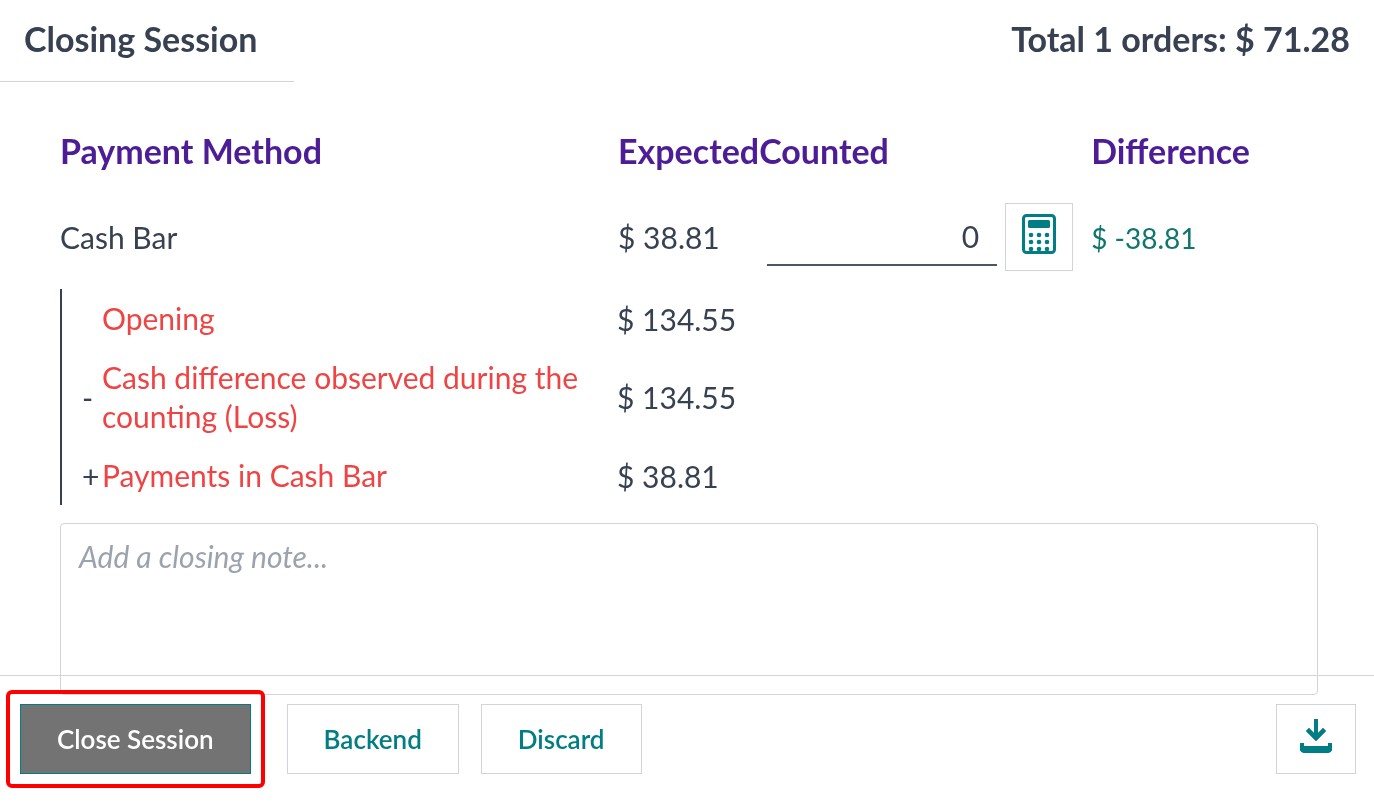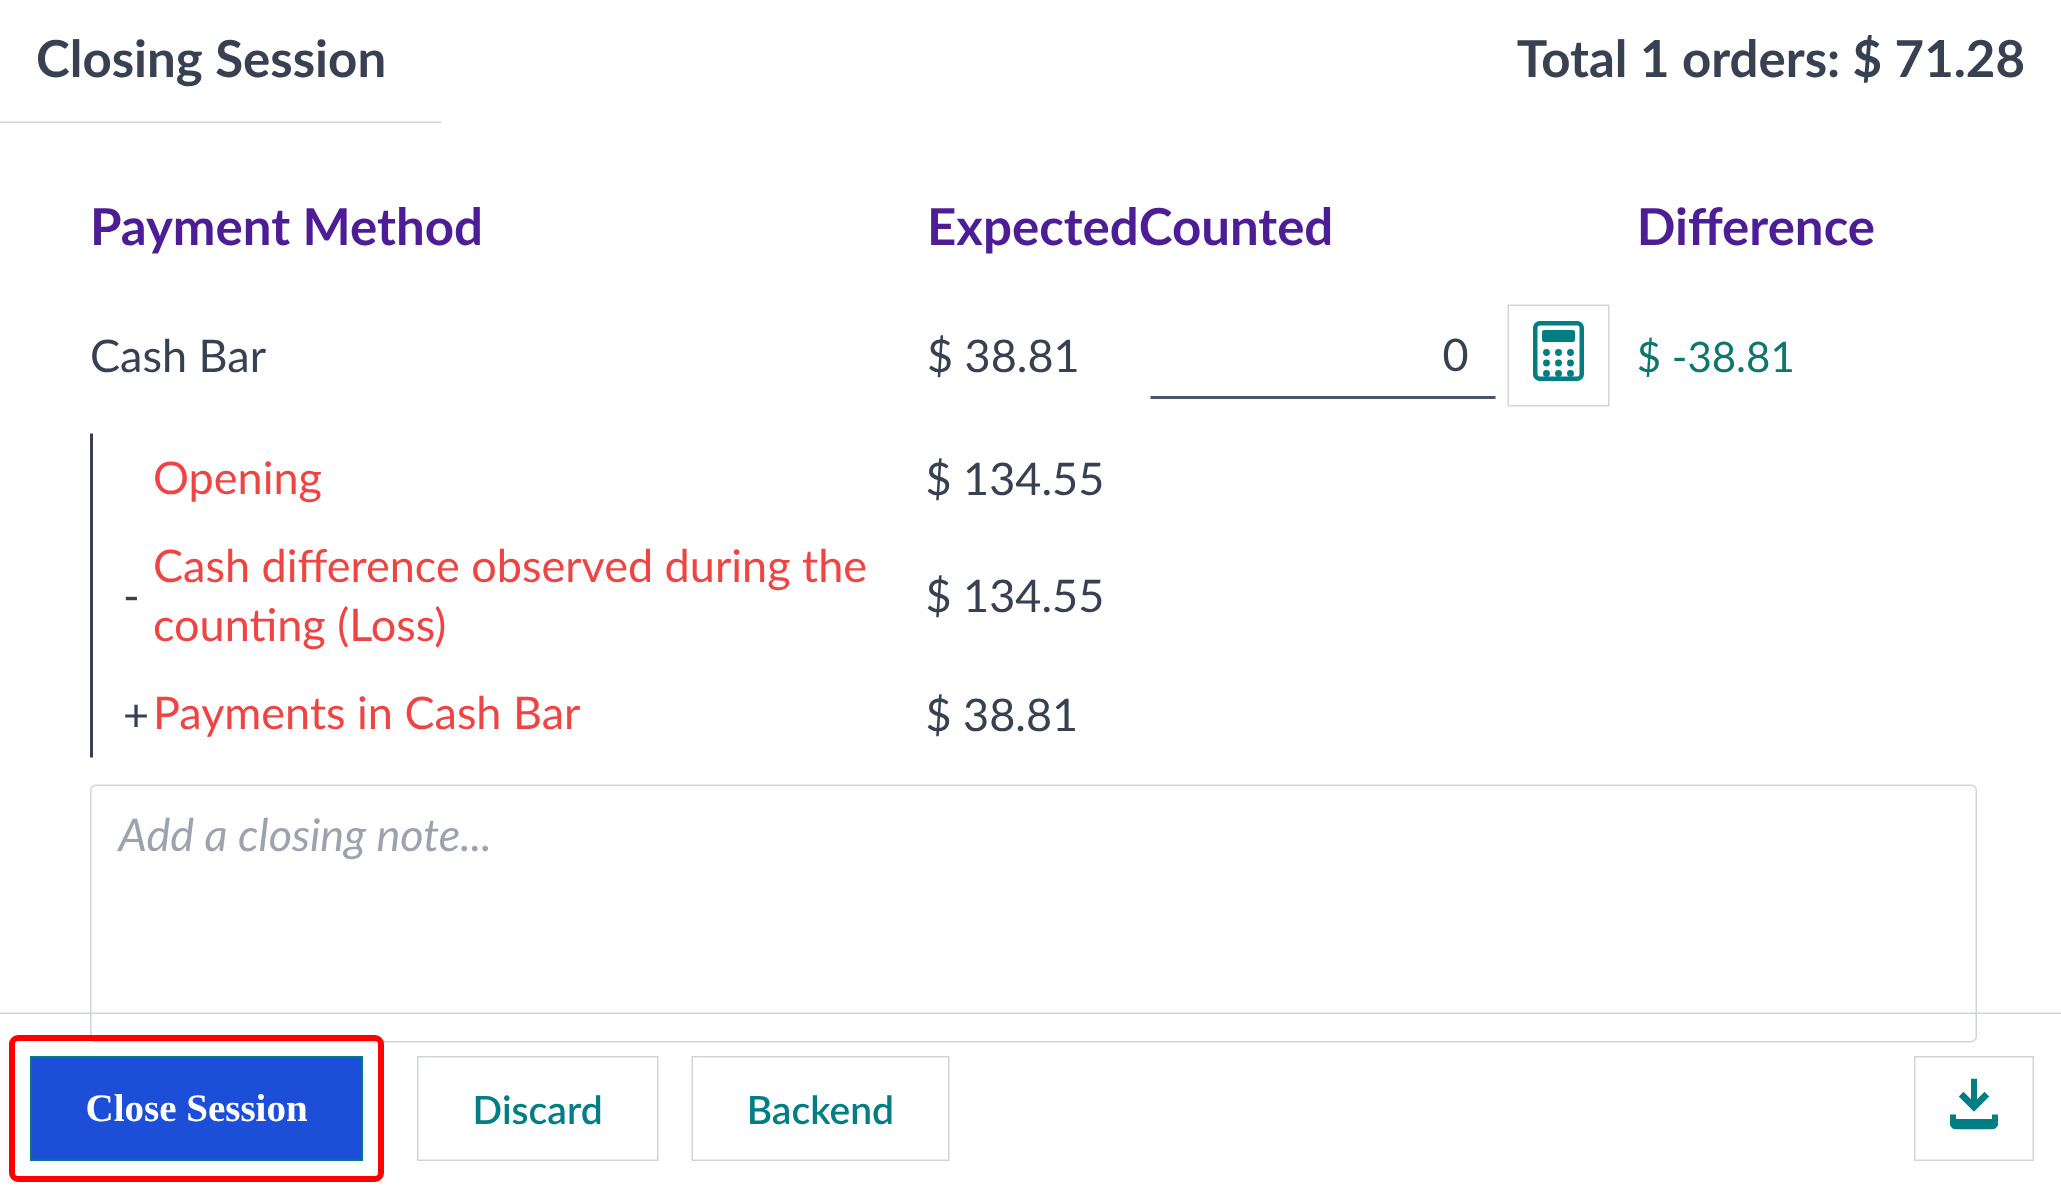--- a/index.html
+++ b/index.html
@@ -155,24 +155,23 @@
     padding: 0 36px;
     font-size: 26px;
     font-weight: 600;
     border: 1px solid #d1d5db;
     background: #fff;
     color: #017e84;
     cursor: pointer;
     font-family: inherit;
   }
   .btn.primary {
-    background: #1d4ed8;
+    background: #737373;
     color: #fff;
     border-color: #017e84;
-    font-family: Liberation Serif, serif;
   }
   .highlight-frame {
     border: 4px solid #ff0000;
     border-radius: 6px;
     padding: 10px;
     display: inline-flex;
   }
   .spacer { flex: 1; }
   .download-btn {
     border: 1px solid #d1d5db;
@@ -264,22 +263,22 @@
     </div>
   </div>
 
   <textarea class="note" placeholder="Add a closing note..." style=""></textarea>
 </div>
 
 <div class="footer">
   <span class="highlight-frame">
     <button class="btn primary">Close Session</button>
   </span>
+  <button class="btn">Backend</button>
   <button class="btn">Discard</button>
-  <button class="btn">Backend</button>
   <div class="spacer"></div>
   <div class="download-btn">
     <span>
       <svg width="38" height="34" viewBox="0 0 38 34" fill="#017e84">
         <path d="M19 0 L19 16 L12 9 L9 12 L19 22 L29 12 L26 9 L19 16 Z" fill="#017e84"></path>
         <rect x="17" y="0" width="4" height="18" fill="#017e84"></rect>
         <path d="M12 9 L19 16 L26 9 L29 12 L19 22 L9 12 Z" fill="#017e84"></path>
         <path d="M3 24 L3 30 C3 32 5 34 7 34 L31 34 C33 34 35 32 35 30 L35 24 L31 24 L31 30 L7 30 L7 24 Z" fill="#017e84"></path>
         <ellipse cx="19" cy="30" rx="16" ry="4" fill="none"></ellipse>
 

